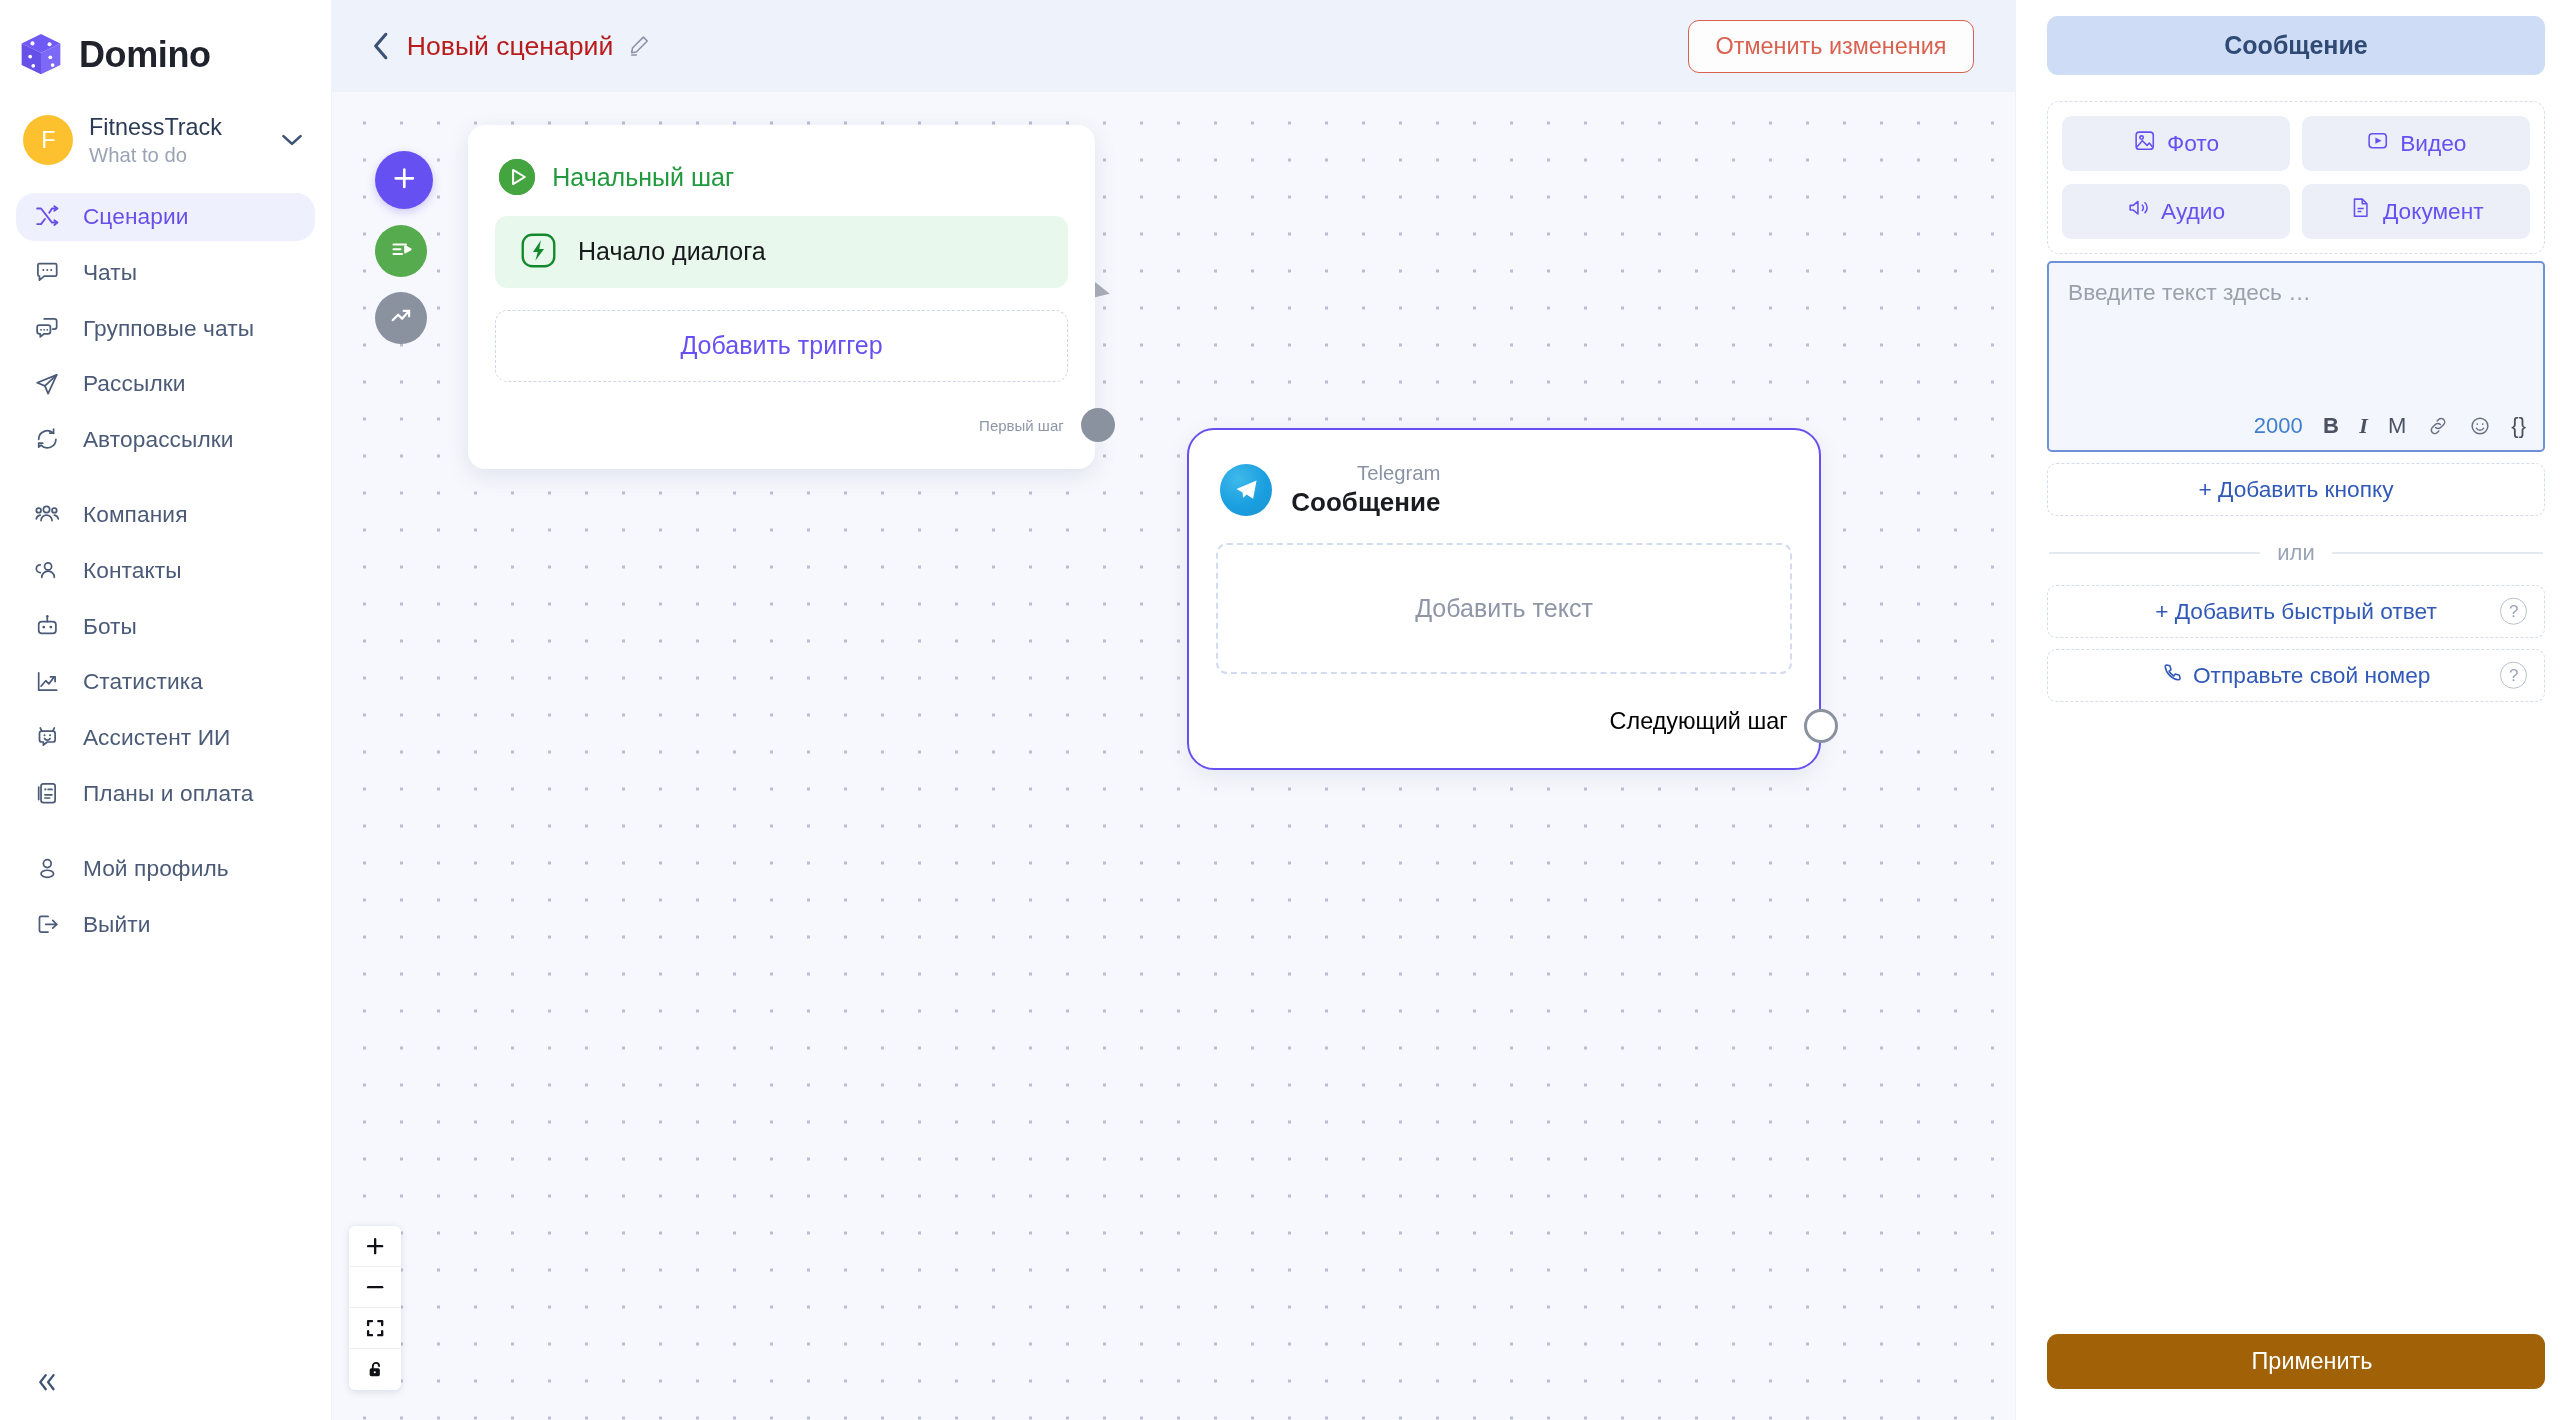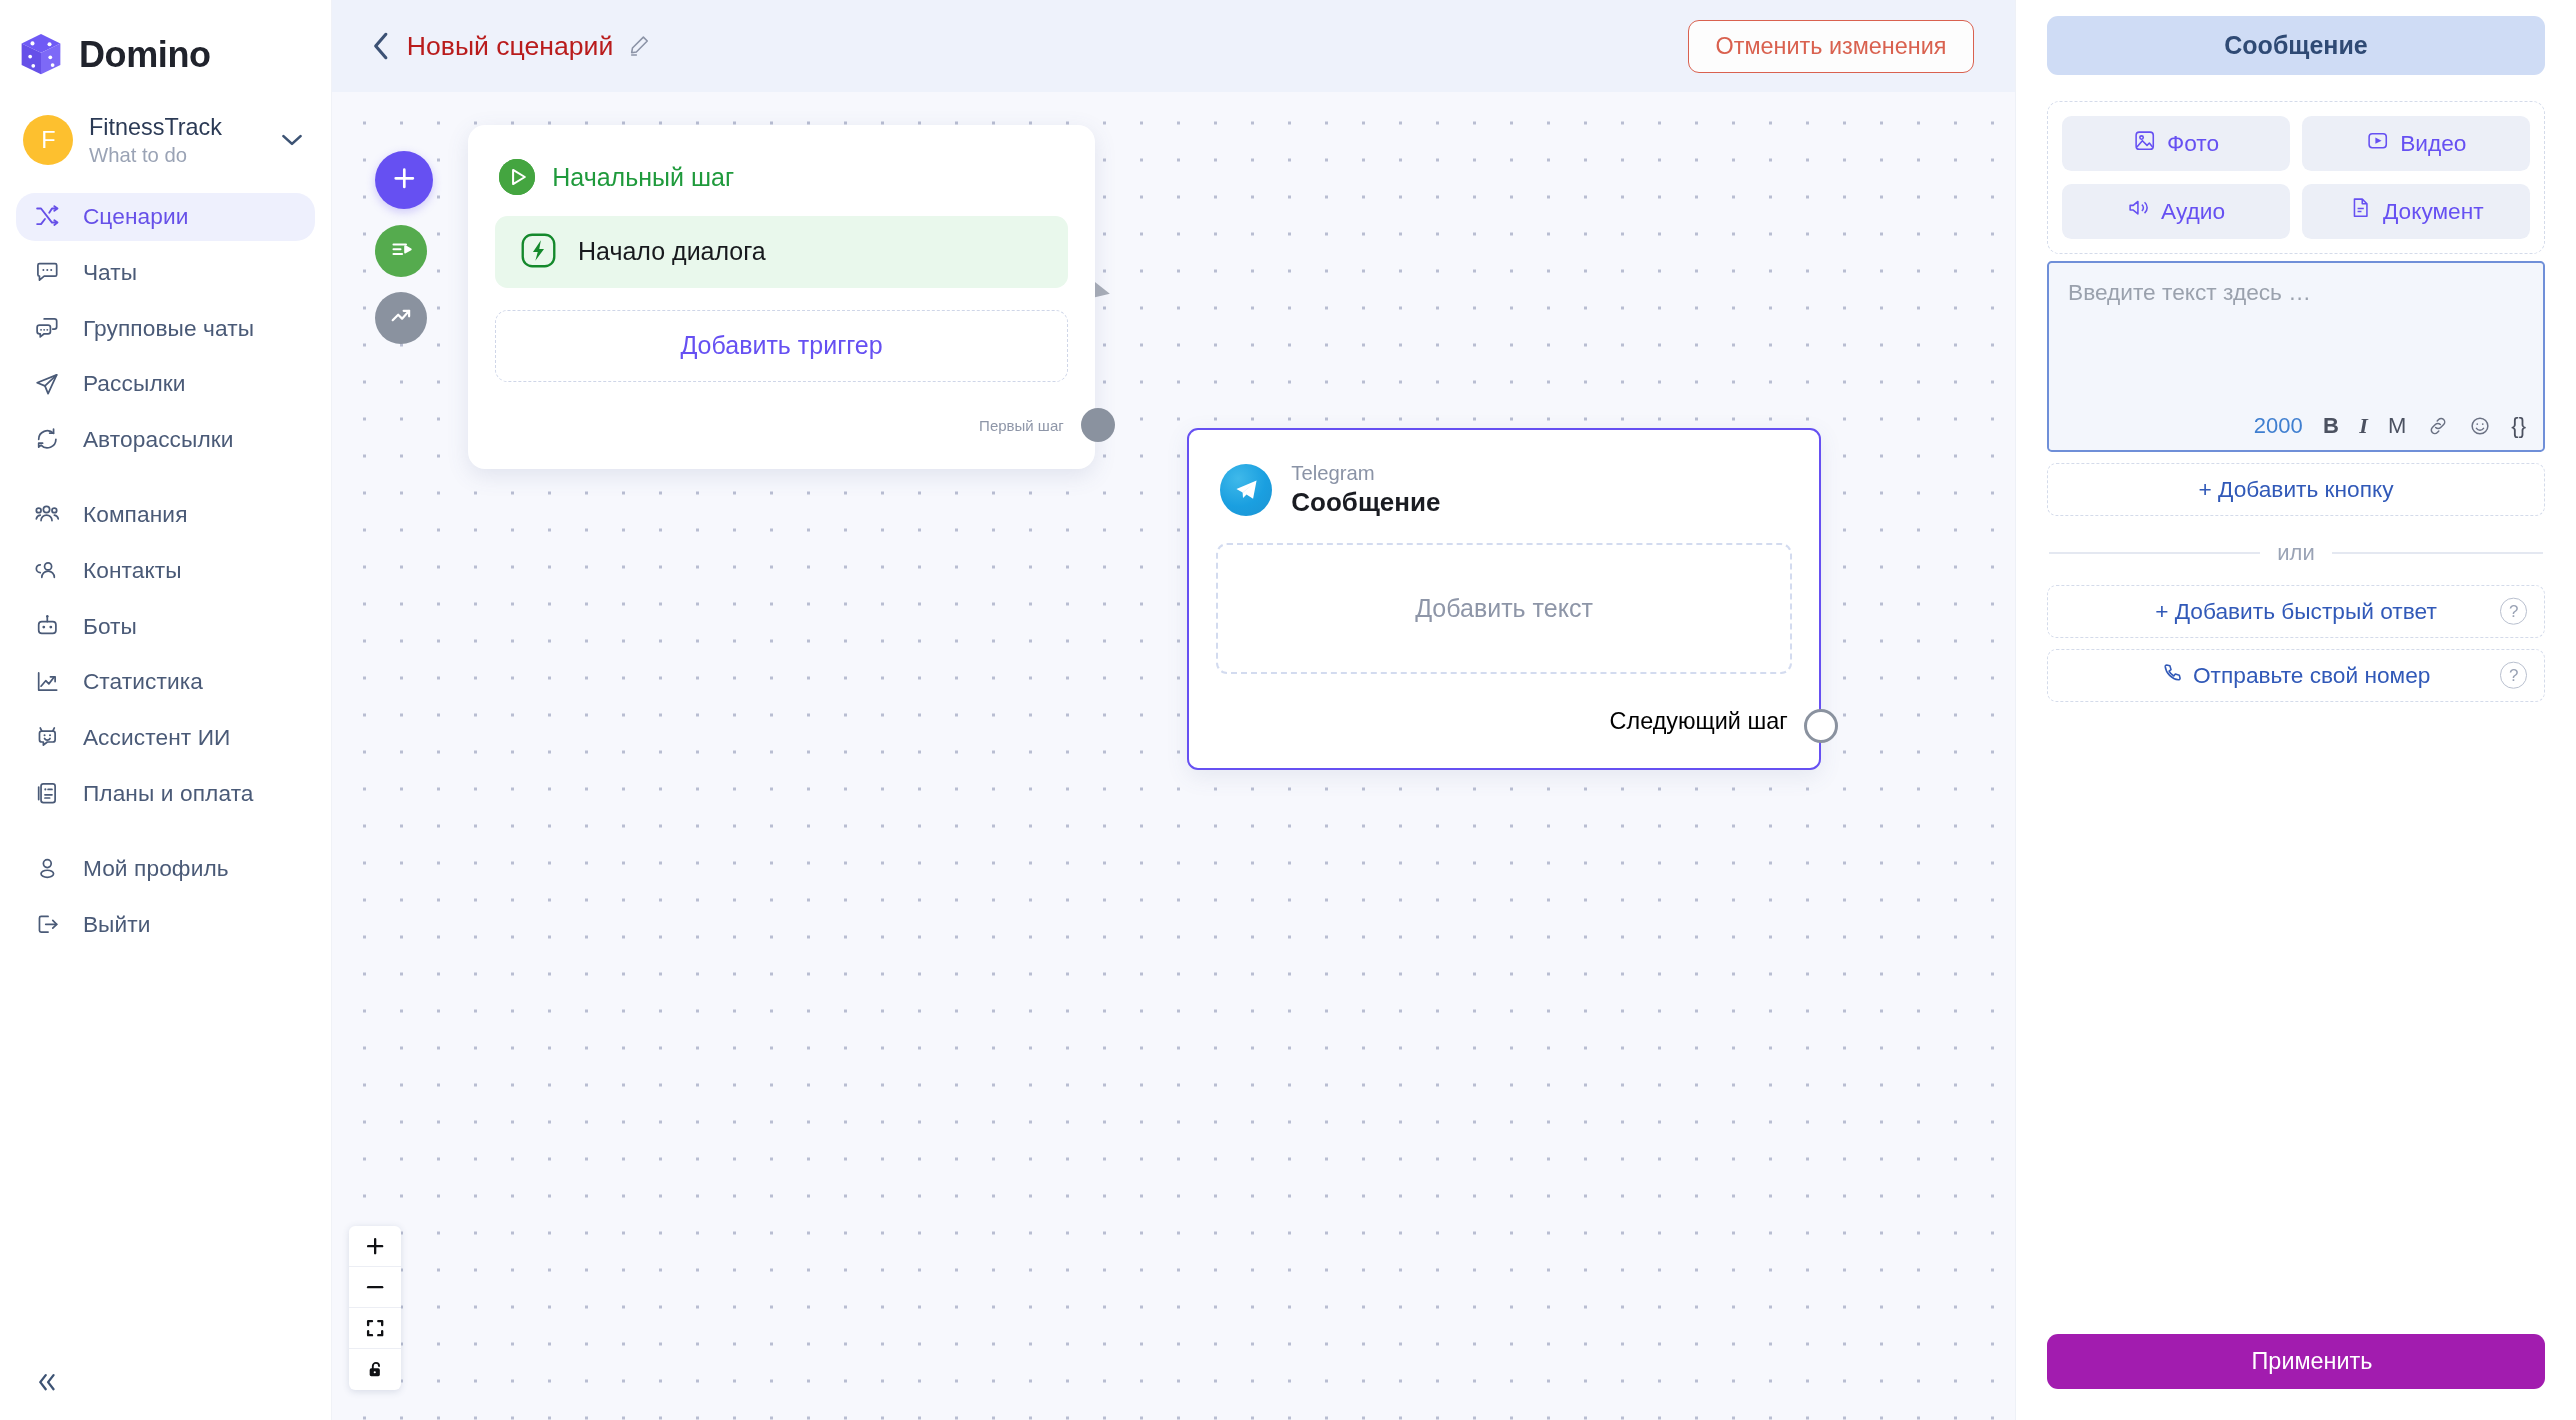--- a/index.html
+++ b/index.html
@@ -116,23 +116,24 @@
   .ns-foot { height: 87px; display: flex; align-items: center; justify-content: flex-end; padding-right: 4.7px; }
   .ns-foot-label { font-size: 15px; color: #8e96a8; }
   .port-out-filled {
     position: absolute; right: -20.3px; bottom: 26.6px;
     width: 34px; height: 34px; border-radius: 50%; background: #8a929f; cursor: pointer;
   }
 
   
   .node-msg {
     position: absolute; left: 855px; top: 336px; width: 634px;
-    background: #ffffff; border: 2.3px solid #6650f2; border-radius: 11px;
+    background: #ffffff; border: 2.3px solid #6650f2; border-radius: 27px;
     box-shadow: 0 6.2px 22px rgba(80,95,140,.10);
     padding: 20.3px 26.6px 0 26.6px;
+    text-align: right;
   }
   .nm-head { display: flex; align-items: center; gap: 19px; padding: 11px 4.7px 17px 4.7px; }
   .nm-tg { width: 52px; height: 52px; border-radius: 50%; flex: 0 0 52px; display: flex; align-items: center; justify-content: center; background: radial-gradient(circle at 35% 28%, #3fb9ea 0%, #1a9fe0 55%, #1d93d2 100%); }
   .nm-channel { font-size: 20.3px; color: #8a93a6; line-height: 1.2; }
   .nm-title { font-size: 26px; color: #1a1c22; font-weight: 700; margin-top: 1.6px; }
   .nm-body {
     margin-top: 7.8px; height: 131px; border: 2.3px dashed #d3dbef; border-radius: 11px;
     display: flex; align-items: center; justify-content: center;
     font-size: 25px; color: #8e96a8; cursor: pointer;
   }
@@ -197,21 +198,21 @@
   .or-line { flex: 1 1 auto; height: 1.6px; background: #e4e8f1; }
   .or-text { font-size: 22px; color: #9aa3b5; }
   .help-mark {
     position: absolute; right: 17px; top: 50%; transform: translateY(-50%);
     width: 26.6px; height: 26.6px; border-radius: 50%; border: 1.6px solid #b9c0cf;
     color: #9aa3b5; font-size: 17px; display: flex; align-items: center; justify-content: center;
     cursor: pointer;
   }
   .apply-btn {
     position: absolute; left: 31px; right: 31px; bottom: 31px;
-    background: #a21caf; color: #ffffff; border: none; border-radius: 11px;
+    background: #a16207; color: #ffffff; border: none; border-radius: 11px;
     height: 55px; font-size: 23.4px; cursor: pointer; font-family: inherit; padding-left: 32px;
   }
 </style>
 </head>
 <body>
 
 <div class="app">
 
   <aside class="sidebar">
 

